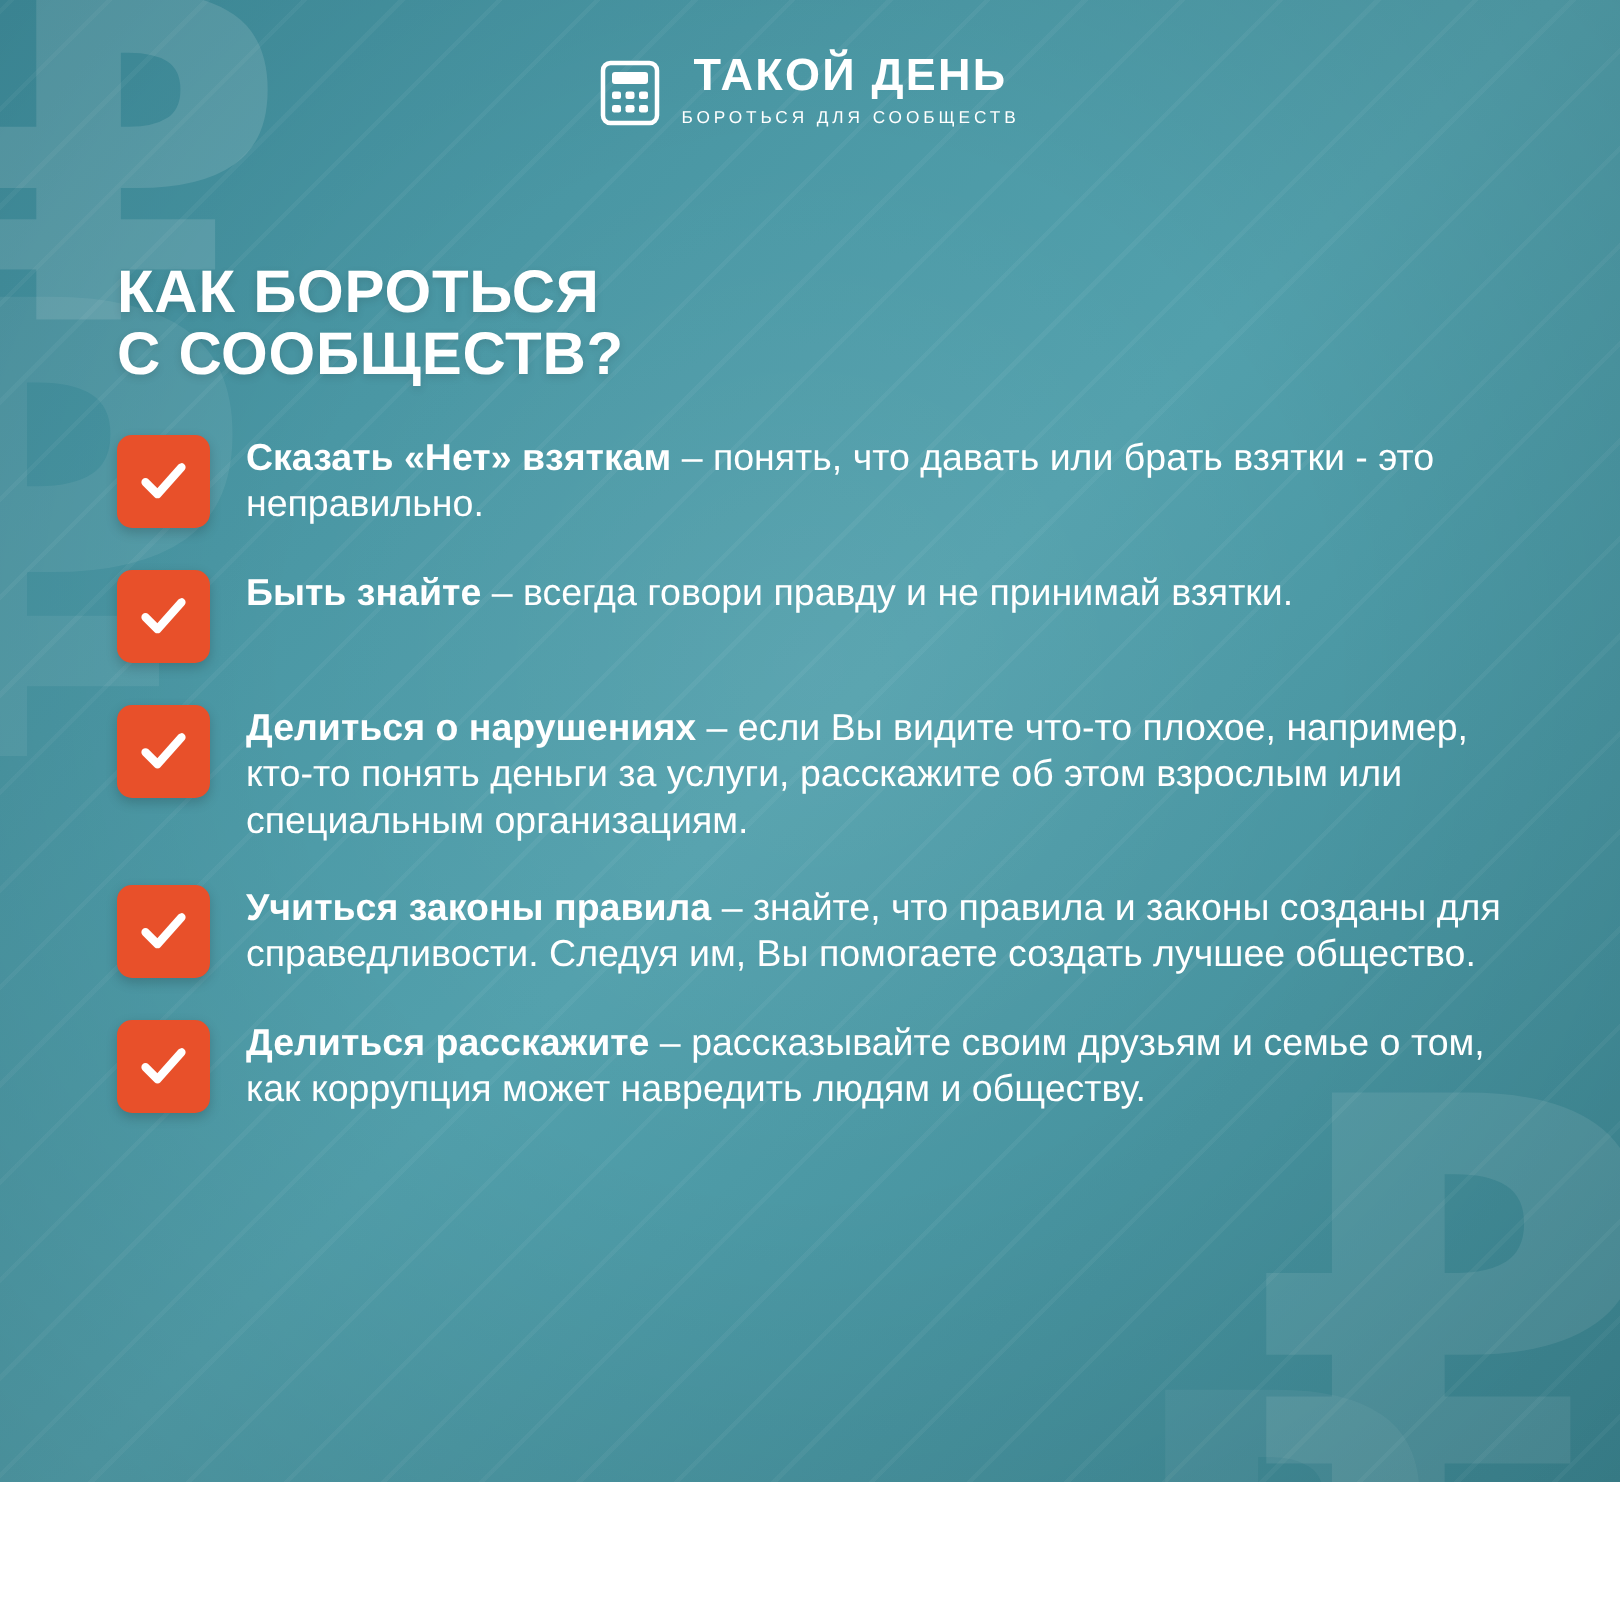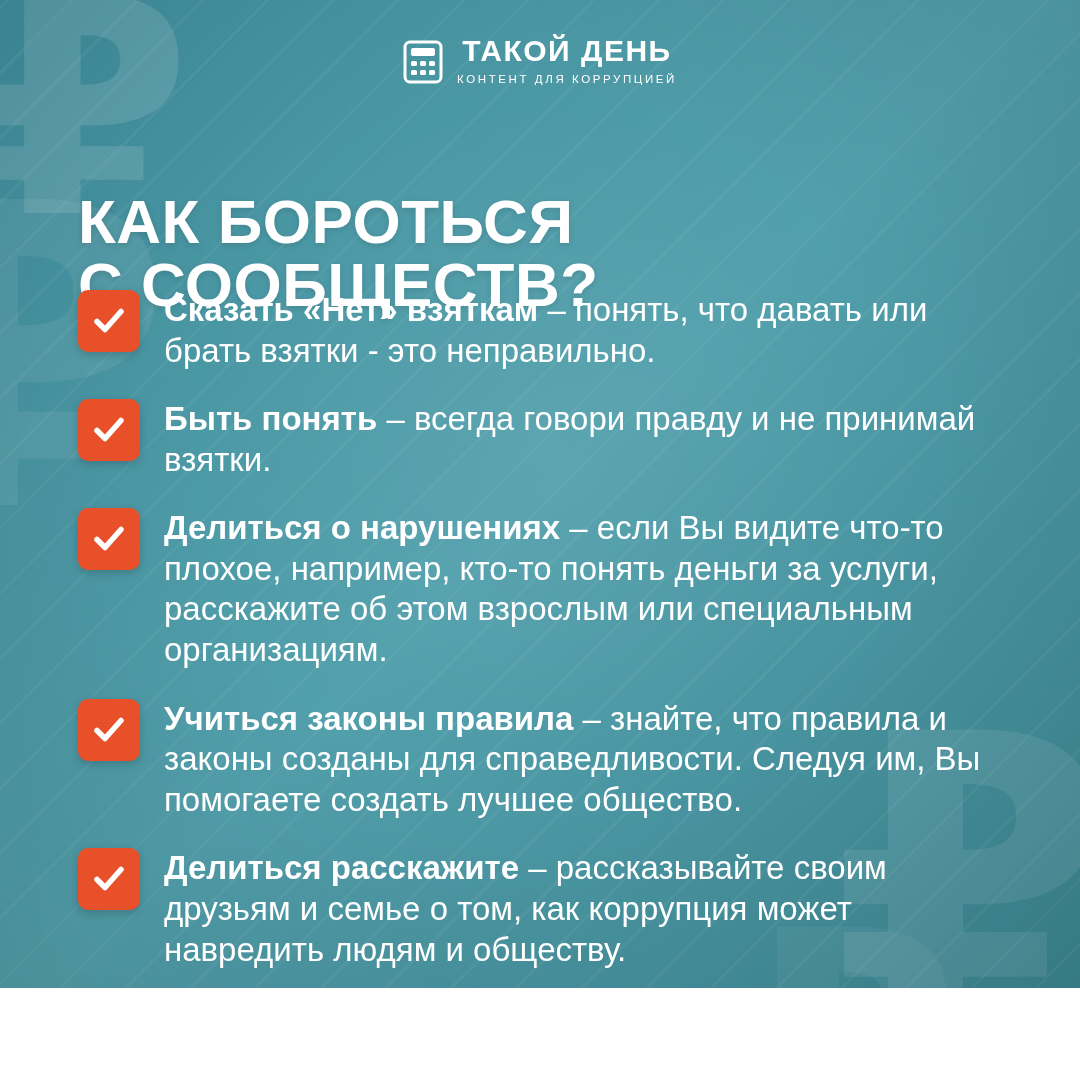--- a/index.html
+++ b/index.html
@@ -110,21 +110,21 @@
     margin-top: 7px;
     font-family: "Liberation Sans", sans-serif;
   }
 
   
   .heading {
     position: absolute;
     left: 78px;
     top: 148px;
     color: #ffffff;
-    font-size: 62px;
+    font-size: 40px;
     font-weight: 700;
     line-height: 1.02;
     letter-spacing: 0.5px;
     text-shadow: 0 2px 6px rgba(0,0,0,0.12);
     font-family: "Liberation Sans", sans-serif;
   }
   .heading .line2 { display: block; }
 
   
   .list {
@@ -147,21 +147,21 @@
     box-shadow: 0 3px 8px rgba(0,0,0,0.18);
     display: flex;
     align-items: center;
     justify-content: center;
     margin-right: 24px;
     margin-top: 2px;
   }
   .check svg { display: block; }
   .text {
     color: #ffffff;
-    font-size: 33px;
+    font-size: 25px;
     line-height: 1.23;
     font-family: "Liberation Sans", sans-serif;
     padding-top: 2px;
     max-width: 850px;
   }
   .text b {
     font-weight: 700;
   }
 </style>
 </head>
@@ -186,21 +186,21 @@
         <rect x="8" y="21" width="6" height="5" rx="1.5" fill="#ffffff"></rect>
         <rect x="17" y="21" width="6" height="5" rx="1.5" fill="#ffffff"></rect>
         <rect x="26" y="21" width="6" height="5" rx="1.5" fill="#ffffff"></rect>
         <rect x="8" y="30" width="6" height="5" rx="1.5" fill="#ffffff"></rect>
         <rect x="17" y="30" width="6" height="5" rx="1.5" fill="#ffffff"></rect>
         <rect x="26" y="30" width="6" height="5" rx="1.5" fill="#ffffff"></rect>
       </svg>
     </span>
     <span class="logo-text">
       <span class="logo-title">ТАКОЙ ДЕНЬ</span>
-      <span class="logo-sub">КОНТЕНТ ДЛЯ КОРРУПЦИЕЙ</span>
+      <span class="logo-sub">БОРОТЬСЯ ДЛЯ СООБЩЕСТВ</span>
     </span>
   </div>
 
   <h1 class="heading">
     <span>КАК БОРОТЬСЯ</span>
     <span class="line2">С СООБЩЕСТВ?</span>
   </h1>
 
   <div class="list">
 
@@ -215,21 +215,21 @@
       </div>
     </div>
 
     <div class="item">
       <span class="check">
         <svg viewBox="0 0 34 34" width="34" height="34" aria-hidden="true">
           <path d="M5 17.5 L13 25.5 L29 7.5" fill="none" stroke="#ffffff" stroke-width="5.5" stroke-linecap="round" stroke-linejoin="round"></path>
         </svg>
       </span>
       <div class="text">
-        <b>Быть понять</b><span> – всегда говори правду и не принимай взятки.</span>
+        <b>Быть знайте</b><span> – всегда говори правду и не принимай взятки.</span>
       </div>
     </div>
 
     <div class="item">
       <span class="check">
         <svg viewBox="0 0 34 34" width="34" height="34" aria-hidden="true">
           <path d="M5 17.5 L13 25.5 L29 7.5" fill="none" stroke="#ffffff" stroke-width="5.5" stroke-linecap="round" stroke-linejoin="round"></path>
         </svg>
       </span>
       <div class="text">

